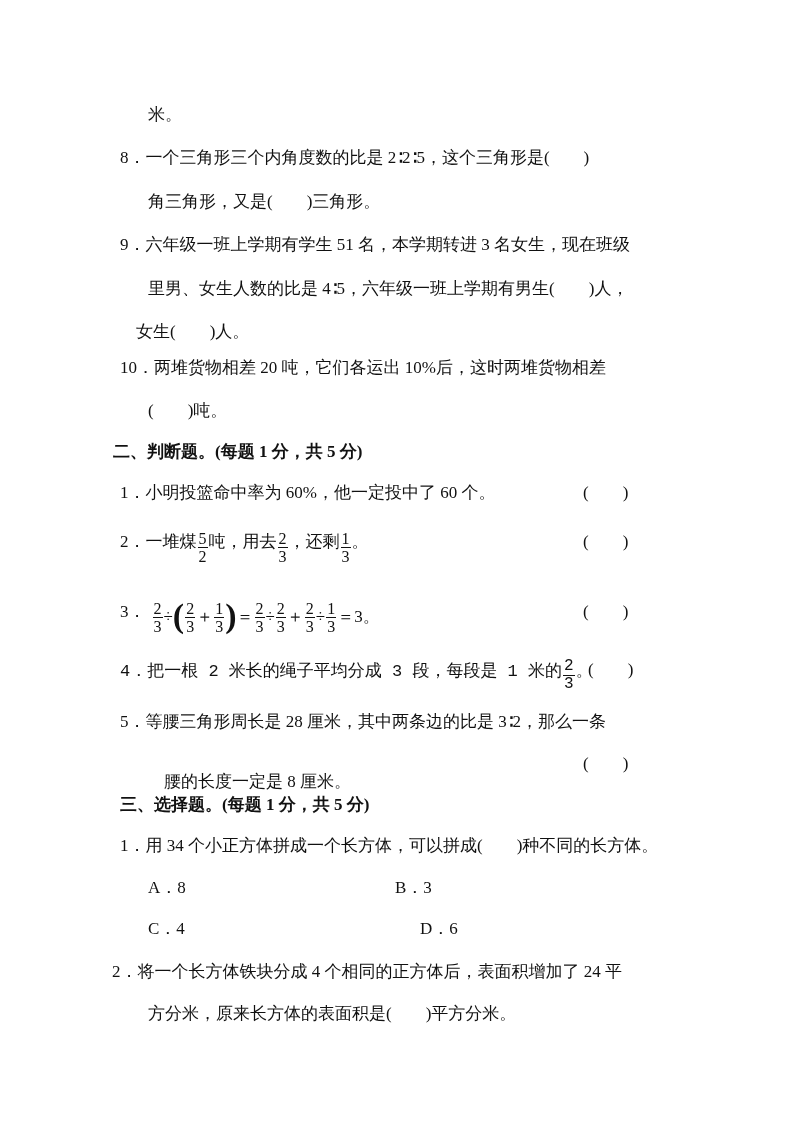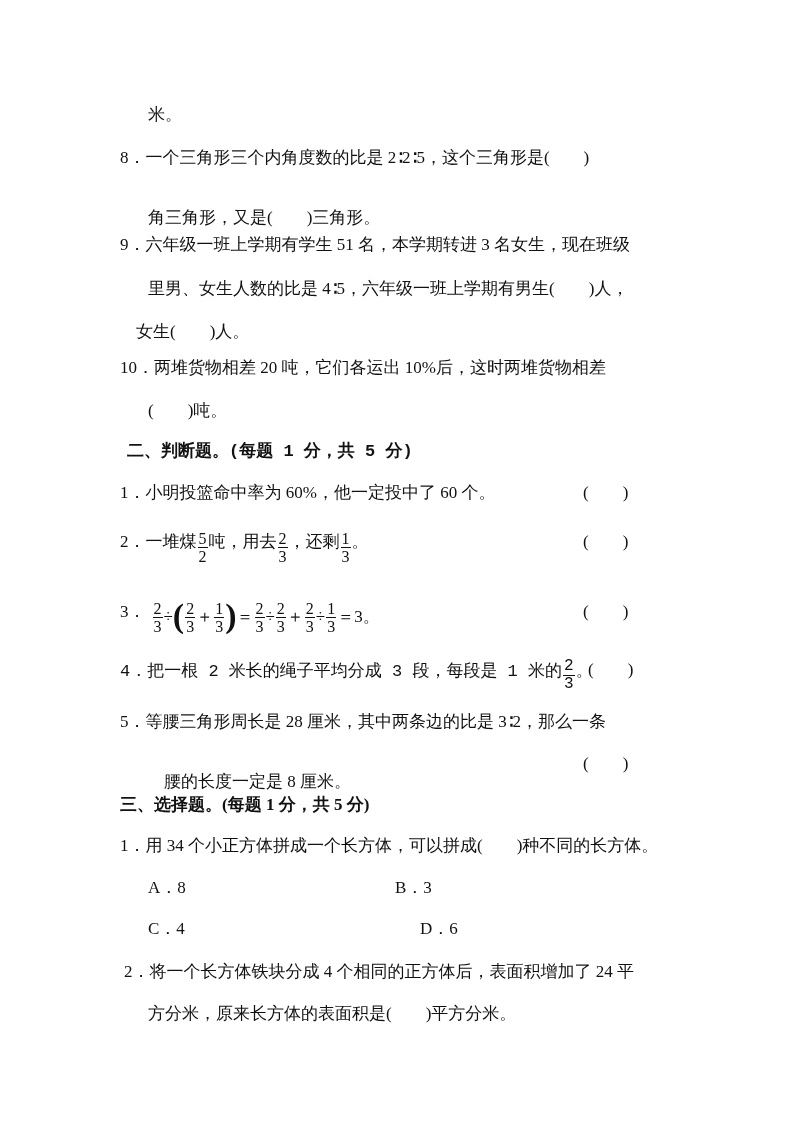--- a/index.html
+++ b/index.html
@@ -21,34 +21,34 @@
   .op { vertical-align: middle; position: relative; top: 3px; }
 </style>
 </head>
 <body>
 
 <div class="line" style="left:148px; top:104px;">米。</div>
 
 <div class="line" style="left:120px; top:147px;">
   <span>8．</span><span>一个三角形三个内角度数的比是 2∶2∶5，这个三角形是(　　)</span>
 </div>
-<div class="line" style="left:148px; top:191px;margin-top:16px;">角三角形，又是(　　)三角形。</div>
+<div class="line" style="left:148px; top:191px;">角三角形，又是(　　)三角形。</div>
 
 <div class="line" style="left:120px; top:234px;font-family:Liberation Serif, serif;">
   <span>9．</span><span>六年级一班上学期有学生 51 名，本学期转进 3 名女生，现在班级</span>
 </div>
 <div class="line" style="left:148px; top:278px;">里男、女生人数的比是 4∶5，六年级一班上学期有男生(　　)人，</div>
 <div class="line" style="left:136px; top:321px;">女生(　　)人。</div>
 
 <div class="line" style="left:120px; top:357px;">
   <span>10．</span><span>两堆货物相差 20 吨，它们各运出 10%后，这时两堆货物相差</span>
 </div>
 <div class="line" style="left:148px; top:400px;">(　　)吨。</div>
 
-<div class="line bold" style="left:127px; top:441px;font-family:Liberation Mono, monospace;">二、判断题。(每题 1 分，共 5 分)</div>
+<div class="line bold" style="left:113px; top:441px;">二、判断题。(每题 1 分，共 5 分)</div>
 
 <div class="line" style="left:120px; top:482px;">
   <span>1．</span><span>小明投篮命中率为 60%，他一定投中了 60 个。</span>
 </div>
 <div class="ans" style="left:583px; top:482px;">(　　)</div>
 
 <div class="line" style="left:120px; top:526px;">
   <span>2．</span><span>一堆煤</span><span class="frac"><span class="n">5</span><span class="d">2</span></span><span>吨，用去</span><span class="frac"><span class="n">2</span><span class="d">3</span></span><span>，还剩</span><span class="frac"><span class="n">1</span><span class="d">3</span></span><span>。</span>
 </div>
 <div class="ans" style="left:583px; top:531px;">(　　)</div>
@@ -72,16 +72,16 @@
 <div class="line bold" style="left:120px; top:794px;">三、选择题。(每题 1 分，共 5 分)</div>
 
 <div class="line" style="left:120px; top:835px;">
   <span>1．</span><span>用 34 个小正方体拼成一个长方体，可以拼成(　　)种不同的长方体。</span>
 </div>
 <div class="line" style="left:148px; top:877px;">A．8</div>
 <div class="line" style="left:395px; top:877px;text-align:center;">B．3</div>
 <div class="line" style="left:148px; top:918px;">C．4</div>
 <div class="line" style="left:395px; top:918px;margin-left:25px;">D．6</div>
 
-<div class="line" style="left:124px; top:961px;text-align:right;">
+<div class="line" style="left:112px; top:961px;text-align:right;">
   <span>2．</span><span>将一个长方体铁块分成 4 个相同的正方体后，表面积增加了 24 平</span>
 </div>
 <div class="line" style="left:148px; top:1003px;">方分米，原来长方体的表面积是(　　)平方分米。</div>
 
 </body></html>

